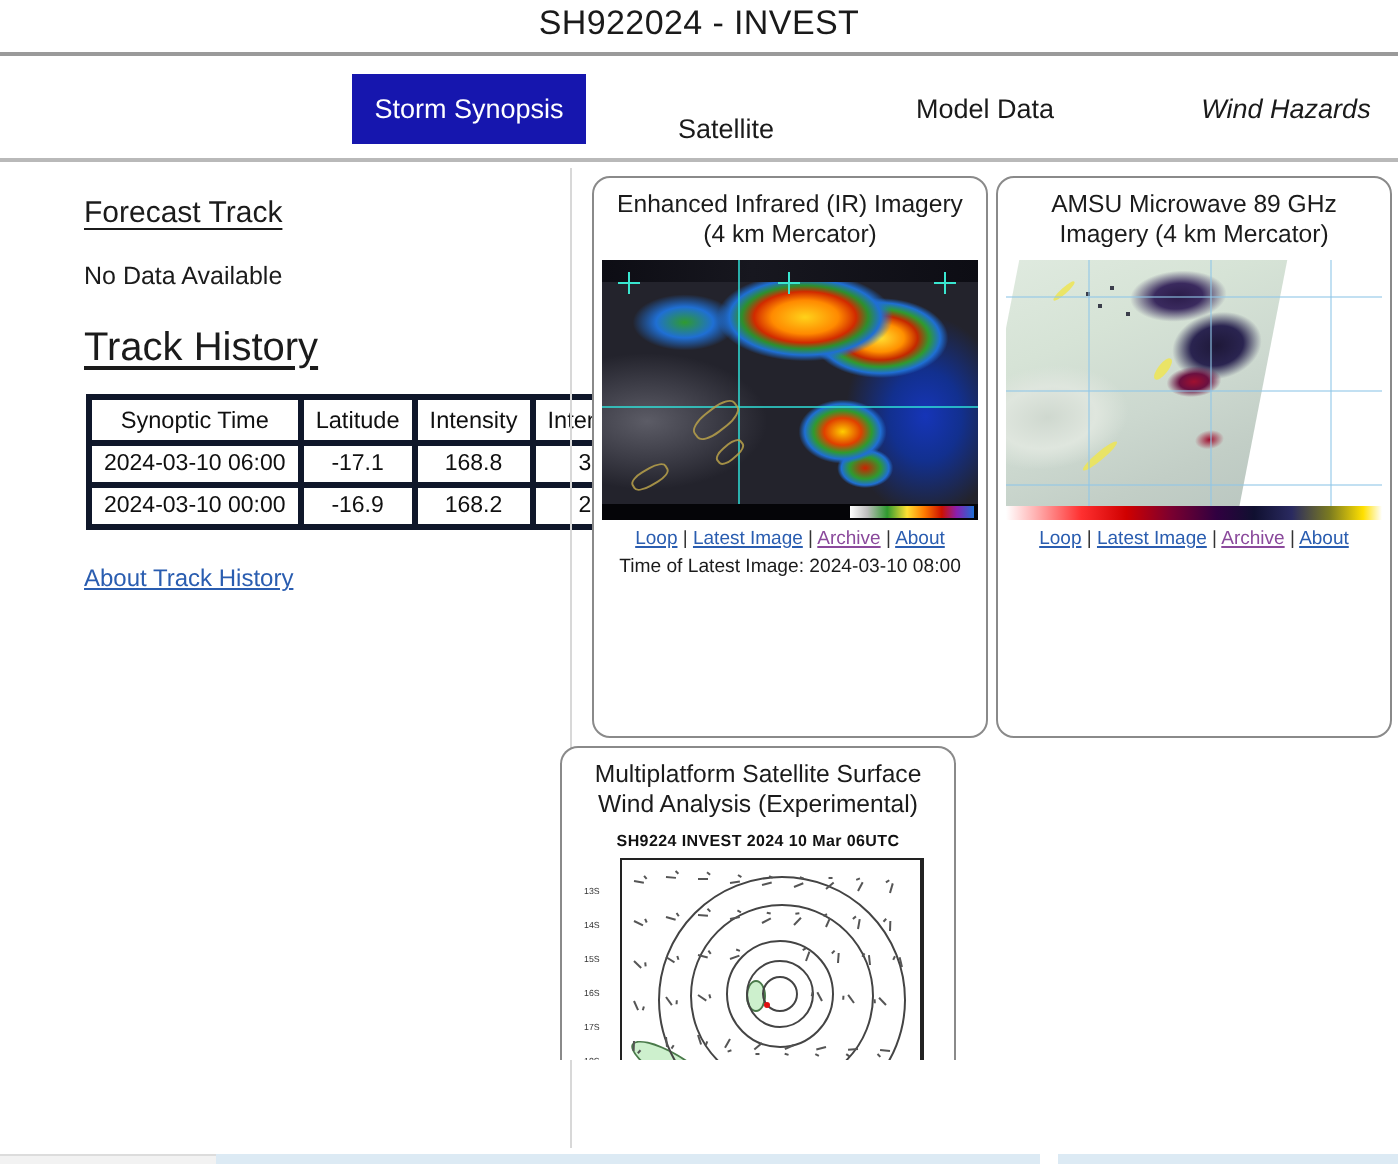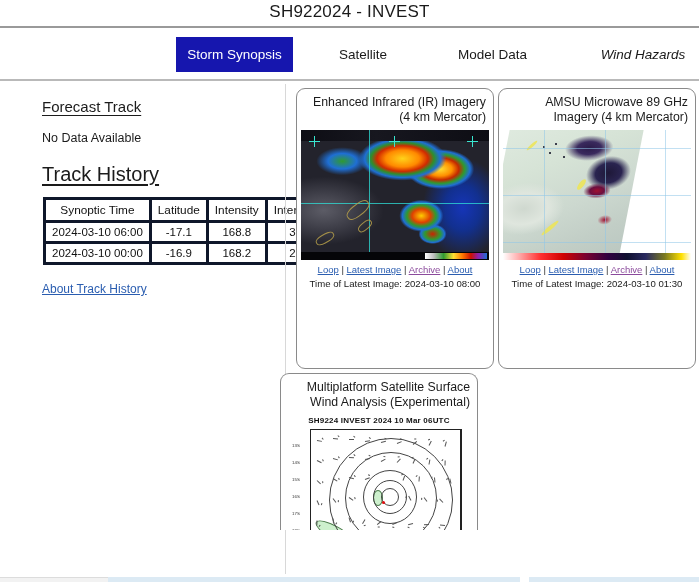--- a/index.html
+++ b/index.html
@@ -29,21 +29,21 @@
     background:#ffffff;
   }
   .tab {
     position:absolute; top:9px; height:35px;
     display:flex; align-items:center; justify-content:center;
     font-size:13.5px; color:#1a1a1a; cursor:pointer;
     white-space:nowrap;
   }
   .tab.active { background:#1616ae; color:#ffffff; }
   .tab-0 { left:176px; width:117px; }
-  .tab-1 { left:318px; width:90px; }
+  .tab-1 { left:318px; width:90px;align-items:flex-end; }
   .tab-2 { left:440px; width:105px; }
   .tab-3 { left:588px; width:110px;font-style:italic; }
   .hr-tabs {
     position:absolute; left:0; top:79px; width:699px; height:2px;
     background:#b9b9b9;
   }
 
   
   .sidebar {
     position:absolute; left:0; top:84px; width:285px; height:498px;
@@ -84,21 +84,21 @@
     position:absolute; background:#ffffff;
     border:1px solid #8a8a8a; border-radius:9px;
     overflow:hidden;
   }
   .panel-ir   { left:296px; top:88px;  width:198px; height:281px; }
   .panel-amsu { left:498px; top:88px;  width:198px; height:281px; }
   .panel-mp   { left:280px; top:373px; width:198px; height:157px;
                 border-bottom:none; border-radius:9px 9px 0 0; }
 
   .panel-title {
-    text-align:right; font-size:12.3px; color:#1b1b1b;
+    text-align:center; font-size:12.3px; color:#1b1b1b;
     line-height:1.25; padding:6px 7px 4px 7px;
   }
   .img-wrap { display:flex; justify-content:center; }
   .sat-img {
     width:188px; height:130px; position:relative; overflow:hidden;
     background:#0a0a12;
   }
   .links {
     text-align:center; font-size:9.5px; margin-top:4px; line-height:1.35;
   }
@@ -338,21 +338,20 @@
     </div>
     <div class="links">
       <a class="lnk-blue">Loop</a>
       <span class="sep">|</span>
       <a class="lnk-blue">Latest Image</a>
       <span class="sep">|</span>
       <a class="lnk-purple">Archive</a>
       <span class="sep">|</span>
       <a class="lnk-blue">About</a>
     </div>
-    <div class="time-txt">Time of Latest Image: 2024-03-10 01:30</div>
   </div>
 
   <div class="panel panel-mp">
     <div class="panel-title">Multiplatform Satellite Surface Wind Analysis (Experimental)</div>
     <div class="mp-sub">SH9224     INVEST     2024 10 Mar 06UTC</div>
     <div class="mp-plot">
       <div class="mp-tick" style="top:16px">13S</div>
       <div class="mp-tick" style="top:33px">14S</div>
       <div class="mp-tick" style="top:50px">15S</div>
       <div class="mp-tick" style="top:67px">16S</div>

